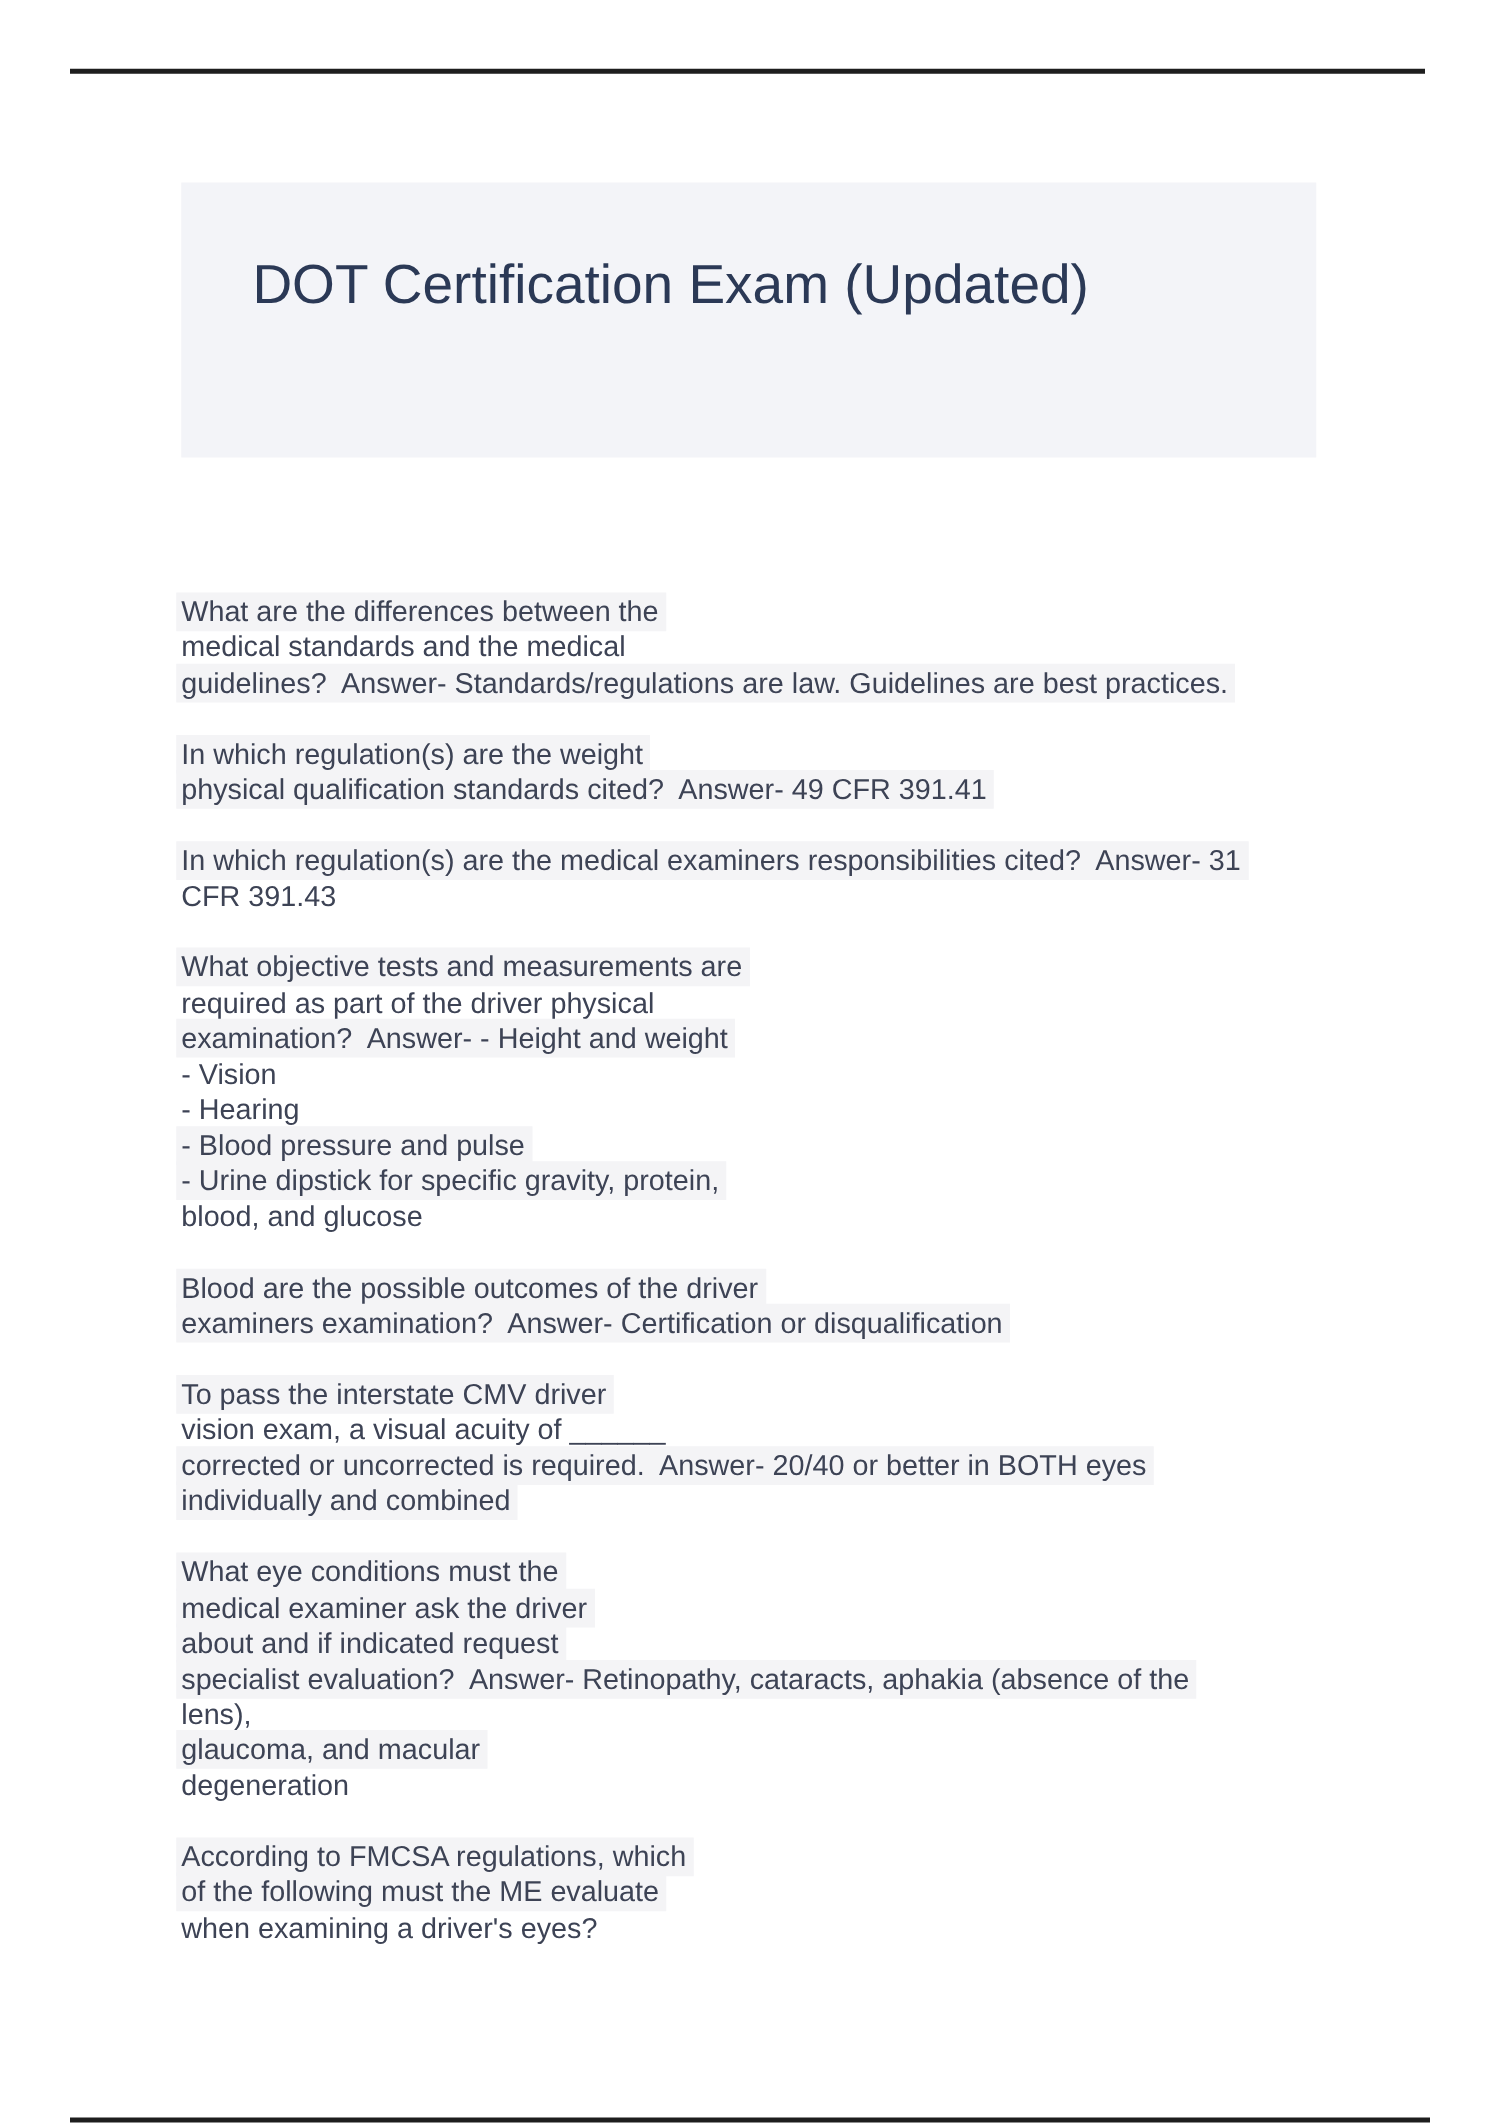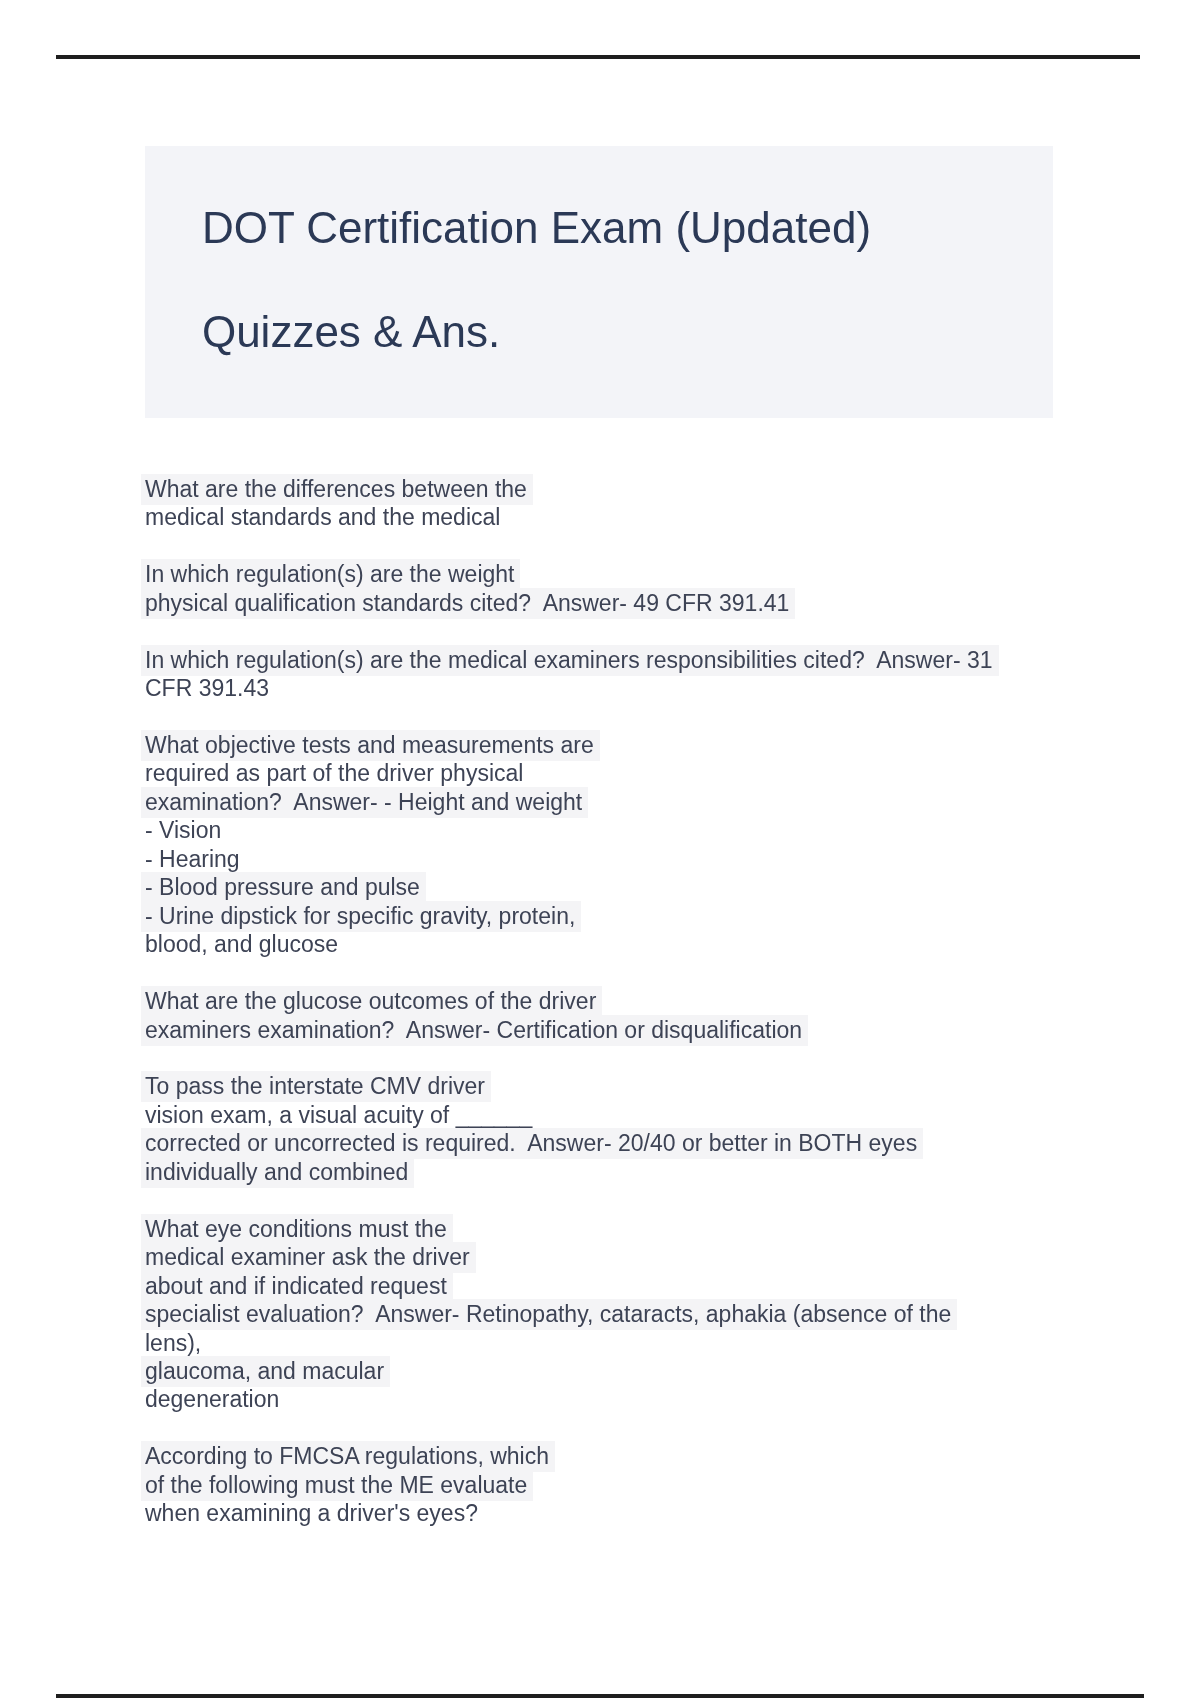--- a/index.html
+++ b/index.html
@@ -52,28 +52,27 @@
   }
 </style>
 </head>
 <body>
 
 <div>
   <div class="rule rule-top"></div>
 
   <div class="title-block">
     <span>DOT Certification Exam (Updated)</span><br>
-    <span>Quizzes &amp; Ans.</span>
   </div>
 
   <div class="doc-body" id="doc-body">
-      <p class="para"><span class="line hl">What are the differences between the</span><br><span class="line">medical standards and the medical</span><br></p>
+      <p class="para"><span class="line hl">What are the differences between the</span><br><span class="line">medical standards and the medical</span><br><span class="line hl">guidelines?  Answer- Standards/regulations are law. Guidelines are best practices.</span></p>
       <p class="para"><span class="line hl">In which regulation(s) are the weight</span><br><span class="line hl">physical qualification standards cited?  Answer- 49 CFR 391.41</span></p>
       <p class="para"><span class="line hl">In which regulation(s) are the medical examiners responsibilities cited?  Answer- 31</span><br><span class="line">CFR 391.43</span></p>
       <p class="para"><span class="line hl">What objective tests and measurements are</span><br><span class="line">required as part of the driver physical</span><br><span class="line hl">examination?  Answer- - Height and weight</span><br><span class="line">- Vision</span><br><span class="line">- Hearing</span><br><span class="line hl">- Blood pressure and pulse</span><br><span class="line hl">- Urine dipstick for specific gravity, protein,</span><br><span class="line">blood, and glucose</span></p>
-      <p class="para"><span class="line hl">What are the glucose outcomes of the driver</span><br><span class="line hl">examiners examination?  Answer- Certification or disqualification</span></p>
+      <p class="para"><span class="line hl">Blood are the possible outcomes of the driver</span><br><span class="line hl">examiners examination?  Answer- Certification or disqualification</span></p>
       <p class="para"><span class="line hl">To pass the interstate CMV driver</span><br><span class="line">vision exam, a visual acuity of ______</span><br><span class="line hl">corrected or uncorrected is required.  Answer- 20/40 or better in BOTH eyes</span><br><span class="line hl">individually and combined</span></p>
       <p class="para"><span class="line hl">What eye conditions must the</span><br><span class="line hl">medical examiner ask the driver</span><br><span class="line hl">about and if indicated request</span><br><span class="line hl">specialist evaluation?  Answer- Retinopathy, cataracts, aphakia (absence of the</span><br><span class="line">lens),</span><br><span class="line hl">glaucoma, and macular</span><br><span class="line">degeneration</span></p>
       <p class="para"><span class="line hl">According to FMCSA regulations, which</span><br><span class="line hl">of the following must the ME evaluate</span><br><span class="line">when examining a driver's eyes?</span></p>
     </div>
 
   <div class="rule rule-bottom"></div>
 </div>
 
 </body></html>

